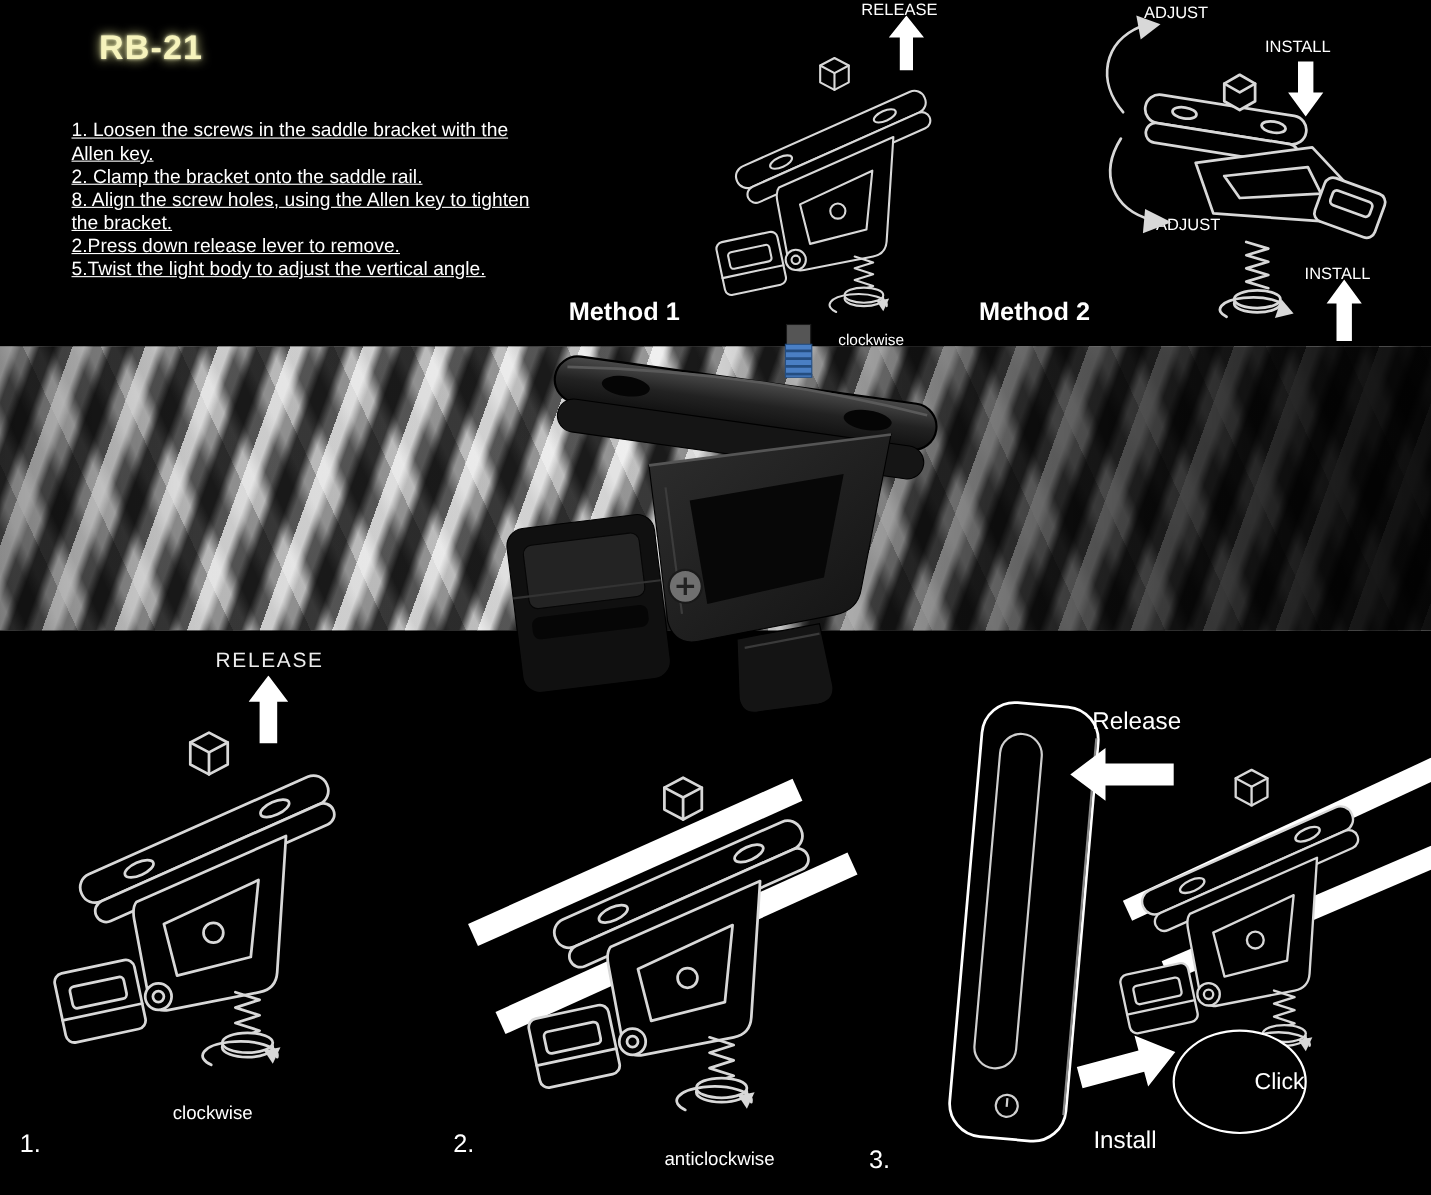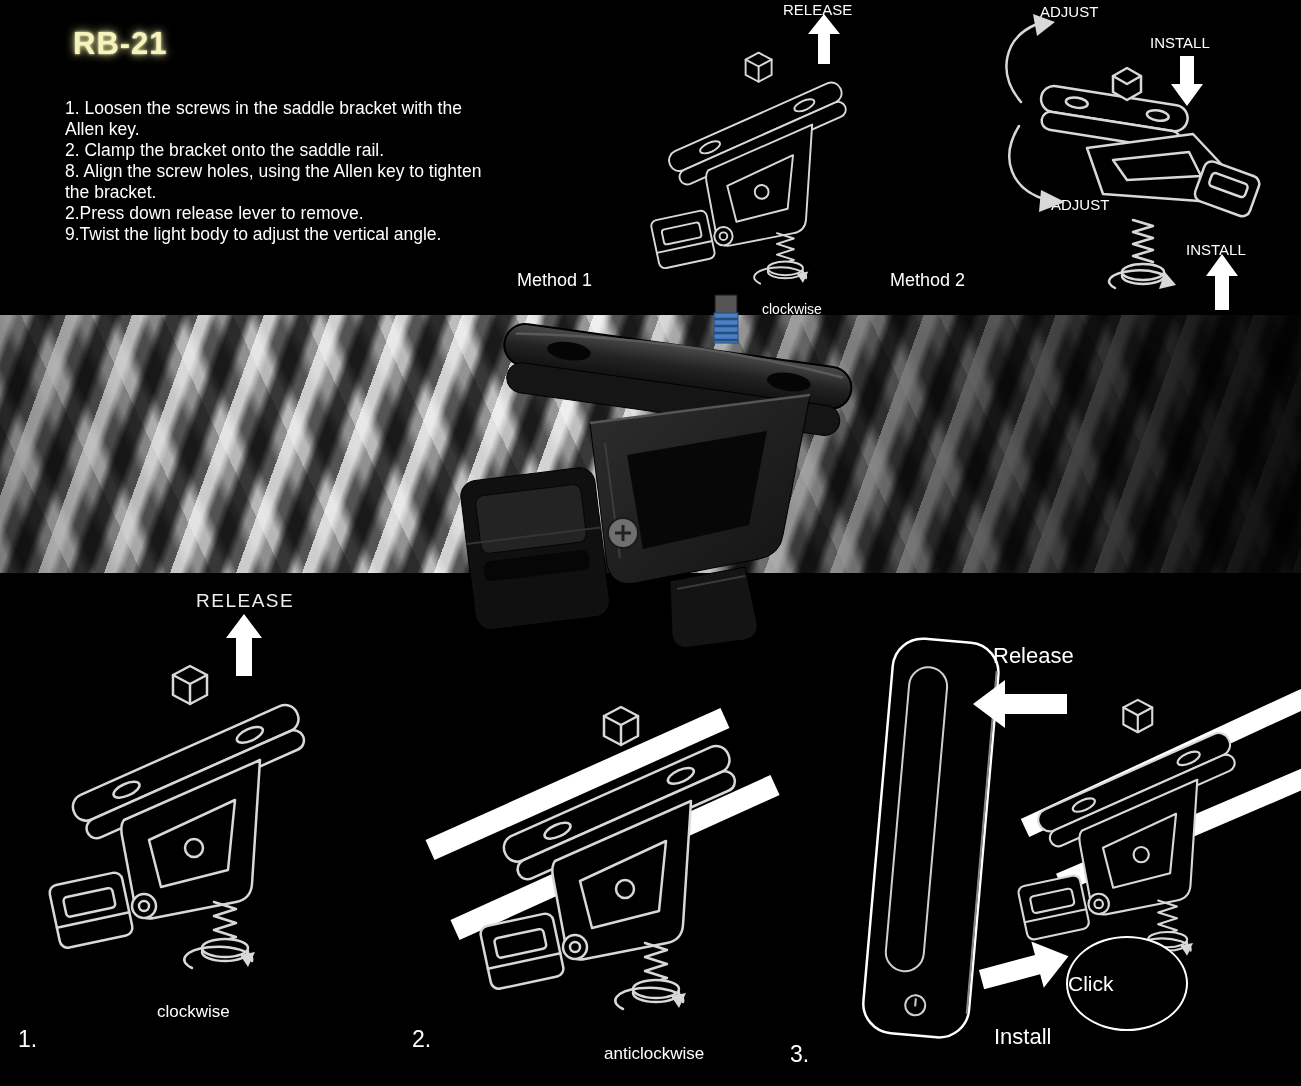--- a/index.html
+++ b/index.html
@@ -4,45 +4,45 @@
 <style>
   * { margin:0; padding:0; box-sizing:border-box; }
   html,body { background:#000; }
   .page {
     position:relative; width:1301px; height:1086px; background:#000;
     overflow:hidden; color:#fff;
     font-family:"Liberation Sans", sans-serif;
   }
   .abs { position:absolute; }
   .model-title {
-    left:73px; top:26px; font-size:31px; font-weight:bold; letter-spacing:1px;
+    left:90px; top:26px; font-size:31px; font-weight:bold; letter-spacing:1px;
     color:#f6f3bc;
     text-shadow:0 0 10px rgba(255,255,170,.95), 0 0 3px rgba(255,255,220,.9);
   }
-  .instructions { left:65px; top:98px; width:432px; font-size:17.5px; line-height:21px; color:#fff; }
-  .method-title { font-size:18px; font-weight:normal; color:#fff; }
+  .instructions { left:65px; top:108px; width:432px; font-size:17.5px; line-height:21px; color:#fff;text-decoration:underline; }
+  .method-title { font-size:23px; font-weight:bold; color:#fff; }
   .cap { font-size:15px; color:#fff; }
   .small { font-size:14px; color:#fff; }
   .rot-label { font-size:17px; color:#fff; }
   .step-number { font-size:23px; color:#fff; }
   .big-label { font-size:22px; color:#fff; }
   .release-big { font-size:19px; letter-spacing:1.5px; color:#eee; }
   .band {
     left:0; top:315px; width:1301px; height:258px;
     background-color:#8f8f8f;
     background-image:
       linear-gradient(90deg, rgba(0,0,0,.35) 0%, rgba(0,0,0,.05) 14%, rgba(0,0,0,0) 46%, rgba(0,0,0,.55) 72%, rgba(0,0,0,.88) 93%, rgba(0,0,0,.93) 100%),
       repeating-linear-gradient(110deg, rgba(255,255,255,.75) 0 10px, rgba(255,255,255,0) 18px 26px, rgba(0,0,0,.7) 34px 46px, rgba(255,255,255,0) 54px 62px),
       repeating-linear-gradient(65deg, rgba(240,240,240,.5) 0 12px, rgba(40,40,40,.55) 24px 40px, rgba(160,160,160,.35) 52px 64px);
   }
   svg.art { position:absolute; }
   .click-ellipse {
     left:1066px; top:936px; width:122px; height:95px;
     border:2.5px solid #fff; border-radius:50%; background:#000;
-    display:flex; align-items:center; justify-content:flex-start;
+    display:flex; align-items:center; justify-content:flex-end;
     font-size:21px; color:#fff; z-index:6;
   }
   .z2 { z-index:2; }
 </style>
 </head>
 <body>
 
 <div class="page">
 
   <svg width="0" height="0" style="position:absolute" aria-hidden="true">
@@ -83,21 +83,21 @@
       </g>
     </defs>
   </svg>
 
   <div class="abs model-title">RB-21</div>
   <div class="abs instructions">
     <div>1. Loosen the screws in the saddle bracket with the Allen key.</div>
     <div>2. Clamp the bracket onto the saddle rail.</div>
     <div>8. Align the screw holes, using the Allen key to tighten the bracket.</div>
     <div>2.Press down release lever to remove.</div>
-    <div>9.Twist the light body to adjust the vertical angle.</div>
+    <div>5.Twist the light body to adjust the vertical angle.</div>
   </div>
 
   <div class="abs cap" style="left:783px;top:1px">RELEASE</div>
   <svg class="art" style="left:808px;top:14px" width="32" height="50" viewBox="0 0 32 50">
     <polygon points="16,0 32,20 22,20 22,50 10,50 10,20 0,20" fill="#fff"></polygon>
   </svg>
   <svg class="art" style="left:630px;top:42px" width="245" height="260" viewBox="0 0 320 340">
     <use href="#bracket-art"></use>
   </svg>
   <div class="abs method-title" style="left:517px;top:270px">Method 1</div>

